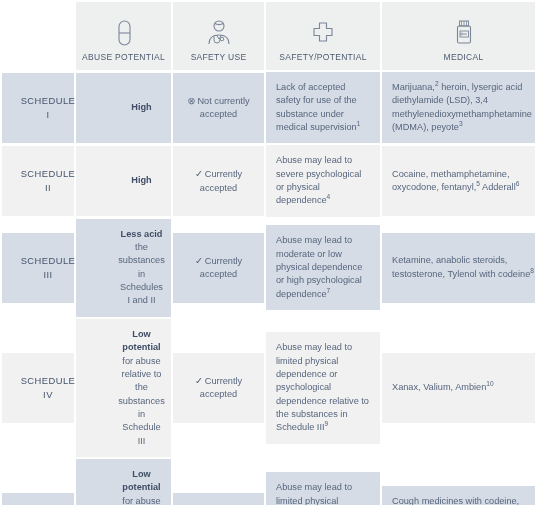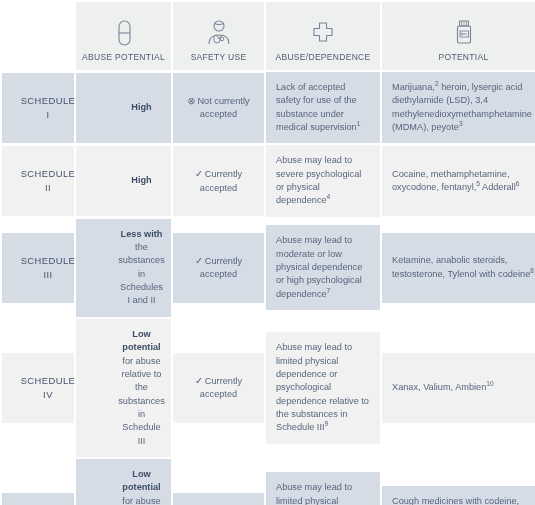--- a/index.html
+++ b/index.html
@@ -175,39 +175,39 @@
           </div>
         </th>
 
         <th class="head-cell">
           <div class="head-inner">
             <span class="head-icon">
               <svg width="28" height="30" viewBox="0 0 28 30">
                 <path d="M10.5 5 h7 v5.5 h5.5 v7 h-5.5 v5.5 h-7 v-5.5 h-5.5 v-7 h5.5 z" fill="none" stroke="#7b8699" stroke-width="1.1" stroke-linejoin="round"></path>
               </svg>
             </span>
-            <span class="head-label">ABUSE/DEPENDENCE</span>
+            <span class="head-label">SAFETY/POTENTIAL</span>
           </div>
         </th>
 
         <th class="head-cell">
           <div class="head-inner">
             <span class="head-icon">
               <svg width="26" height="30" viewBox="0 0 26 30">
                 <rect x="8.5" y="3" width="9" height="5" fill="none" stroke="#7b8699" stroke-width="1"></rect>
                 <line x1="10.5" y1="3" x2="10.5" y2="8" stroke="#7b8699" stroke-width="0.8"></line>
                 <line x1="13" y1="3" x2="13" y2="8" stroke="#7b8699" stroke-width="0.8"></line>
                 <line x1="15.5" y1="3" x2="15.5" y2="8" stroke="#7b8699" stroke-width="0.8"></line>
                 <rect x="6.5" y="8" width="13" height="17" rx="1.5" fill="none" stroke="#7b8699" stroke-width="1.1"></rect>
                 <rect x="9" y="13" width="8.5" height="6" fill="none" stroke="#7b8699" stroke-width="0.9"></rect>
                 <line x1="11.5" y1="16" x2="16" y2="16" stroke="#7b8699" stroke-width="0.9"></line>
                 <circle cx="10.6" cy="16" r="1" fill="none" stroke="#7b8699" stroke-width="0.8"></circle>
               </svg>
             </span>
-            <span class="head-label">POTENTIAL</span>
+            <span class="head-label">MEDICAL</span>
           </div>
         </th>
       </tr>
     </thead>
 
     <tbody>
         <tr class="band-blue">
           <td>
             <div class="cell center">
               <div class="sched-name">SCHEDULE<br>I</div>
@@ -262,21 +262,21 @@
           </td>
         </tr>
         <tr class="band-blue">
           <td>
             <div class="cell center">
               <div class="sched-name">SCHEDULE<br>III</div>
             </div>
           </td>
           <td>
             <div class="cell center">
-              <div class="abuse-text"><b>Less with</b> the substances in Schedules I and II</div>
+              <div class="abuse-text"><b>Less acid</b> the substances in Schedules I and II</div>
             </div>
           </td>
           <td>
             <div class="cell center">
               <div class="med-text"><span class="mark">✓</span>Currently accepted</div>
             </div>
           </td>
           <td>
             <div class="cell left">
               <div class="safe-text">Abuse may lead to moderate or low physical dependence or high psychological dependence<sup>7</sup></div>

